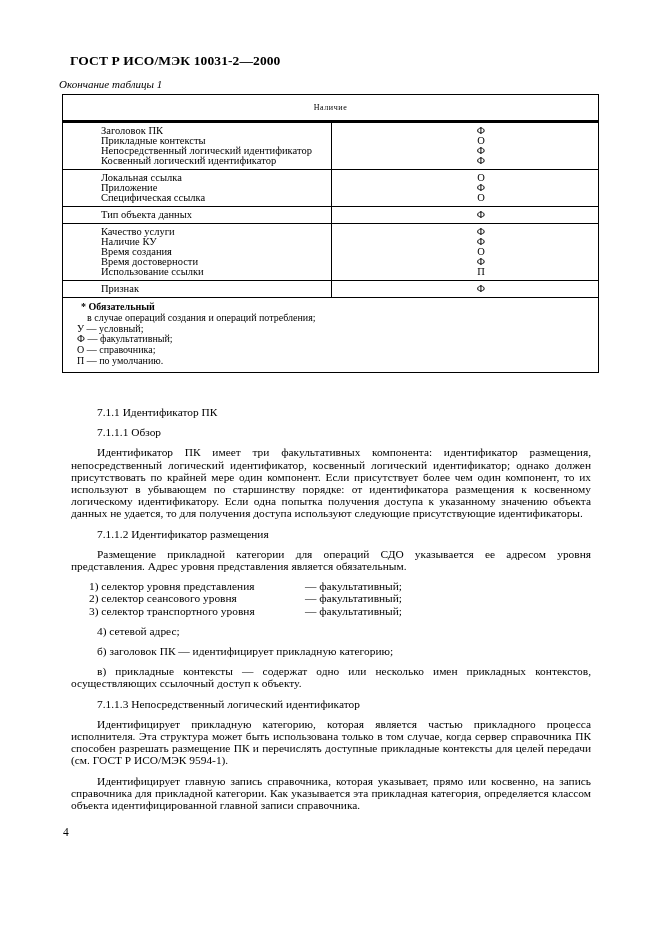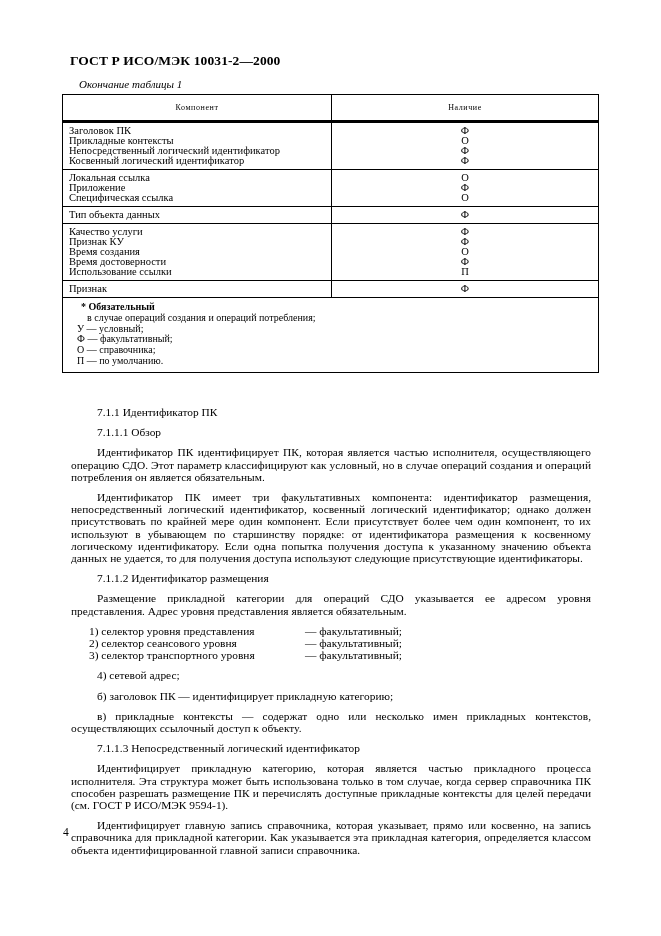--- a/index.html
+++ b/index.html
@@ -1,47 +1,46 @@
 <!DOCTYPE html>
 <html><head>
 <meta charset="utf-8">
 <style>
   html, body { margin: 0; padding: 0; background: #ffffff; }
   body { width: 661px; height: 936px; position: relative; overflow: hidden;
          font-family: "Liberation Serif", "DejaVu Serif", serif; color: #000; }
   .doc-header { position: absolute; left: 70px; top: 53px; font-weight: bold; font-size: 13.5px; letter-spacing: 0.1px; }
-  .table-caption { position: absolute; left: 79px; top: 78px; font-style: italic; font-size: 11px; }
+  .table-caption { position: absolute; left: 59px; top: 78px; font-style: italic; font-size: 11px; }
   .tbl { position: absolute; left: 62px; top: 94px; width: 537px; border: 1.5px solid #000; box-sizing: border-box; }
   .tbl-head { display: flex; height: 25px; border-bottom: 3px solid #000; box-sizing: content-box; }
   .tbl-head .c1, .tbl-head .c2 { font-size: 8px; letter-spacing: 0.6px; display: flex; align-items: center; justify-content: center; }
   .c1 { width: 269px; border-right: 1.5px solid #000; box-sizing: border-box; }
   .c2 { flex: 1; }
   .tbl-group { display: flex; border-bottom: 1px solid #000; }
   .tbl-group .c1 { padding: 3px 0 3px 6px; }
   .tbl-group .c2 { padding: 3px 0; text-align: center; }
-  .cell-line { font-size: 10.5px; line-height: 10px; height: 10px; white-space: nowrap; }
+  .cell-line { font-size: 10.5px; line-height: 10px; height: 10px; white-space: nowrap; margin-left: 32px; }
   .tbl-notes { padding: 4px 0 5px 14px; font-size: 10px; line-height: 10.8px; }
   .tbl-notes .indent1 { padding-left: 4px; font-weight: bold; }
   .tbl-notes .indent2 { padding-left: 10px; }
   .body-text { position: absolute; left: 63px; top: 398px; width: 536px; font-size: 11.4px; line-height: 12.2px; text-align: justify; }
   .body-text p { margin: 8px; }
   .ind { text-indent: 26px; }
   .list-row { display: flex; padding-left: 26px; }
   .list-row .lbl { width: 216px; }
   .page-num { position: absolute; left: 63px; top: 826px; font-size: 11.5px; }
 </style>
 </head>
 <body>
 
 <div class="doc-header">ГОСТ Р ИСО/МЭК 10031-2—2000</div>
 <div class="table-caption">Окончание таблицы 1</div>
 
 <div class="tbl">
   <div class="tbl-head">
-    <div class="c1">Компонент</div>
     <div class="c2">Наличие</div>
   </div>
 
   <div class="tbl-group">
     <div class="c1">
       <div class="cell-line">Заголовок ПК</div>
       <div class="cell-line">Прикладные контексты</div>
       <div class="cell-line">Непосредственный логический идентификатор</div>
       <div class="cell-line">Косвенный логический идентификатор</div>
     </div>
@@ -71,21 +70,21 @@
       <div class="cell-line">Тип объекта данных</div>
     </div>
     <div class="c2">
       <div class="cell-line">Ф</div>
     </div>
   </div>
 
   <div class="tbl-group">
     <div class="c1">
       <div class="cell-line">Качество услуги</div>
-      <div class="cell-line">Признак КУ</div>
+      <div class="cell-line">Наличие КУ</div>
       <div class="cell-line">Время создания</div>
       <div class="cell-line">Время достоверности</div>
       <div class="cell-line">Использование ссылки</div>
     </div>
     <div class="c2">
       <div class="cell-line">Ф</div>
       <div class="cell-line">Ф</div>
       <div class="cell-line">О</div>
       <div class="cell-line">Ф</div>
       <div class="cell-line">П</div>
@@ -107,21 +106,20 @@
     <div>У — условный;</div>
     <div>Ф — факультативный;</div>
     <div>О — справочника;</div>
     <div>П — по умолчанию.</div>
   </div>
 </div>
 
 <div class="body-text">
   <p class="ind">7.1.1  Идентификатор ПК</p>
   <p class="ind">7.1.1.1  Обзор</p>
-  <p class="ind">Идентификатор ПК идентифицирует ПК, которая является частью исполнителя, осуществляющего операцию СДО. Этот параметр классифицируют как условный, но в случае операций создания и операций потребления он является обязательным.</p>
   <p class="ind">Идентификатор ПК имеет три факультативных компонента: идентификатор размещения, непосредственный логический идентификатор, косвенный логический идентификатор; однако должен присутствовать по крайней мере один компонент. Если присутствует более чем один компонент, то их используют в убывающем по старшинству порядке: от идентификатора размещения к косвенному логическому идентификатору. Если одна попытка получения доступа к указанному значению объекта данных не удается, то для получения доступа используют следующие присутствующие идентификаторы.</p>
   <p class="ind">7.1.1.2  Идентификатор размещения</p>
   <p class="ind">Размещение прикладной категории для операций СДО указывается ее адресом уровня представления. Адрес уровня представления является обязательным.</p>
   <div class="list-row">
     <span class="lbl">1)  селектор уровня представления</span>
     <span>— факультативный;</span>
   </div>
   <div class="list-row">
     <span class="lbl">2)  селектор сеансового уровня</span>
     <span>— факультативный;</span>

